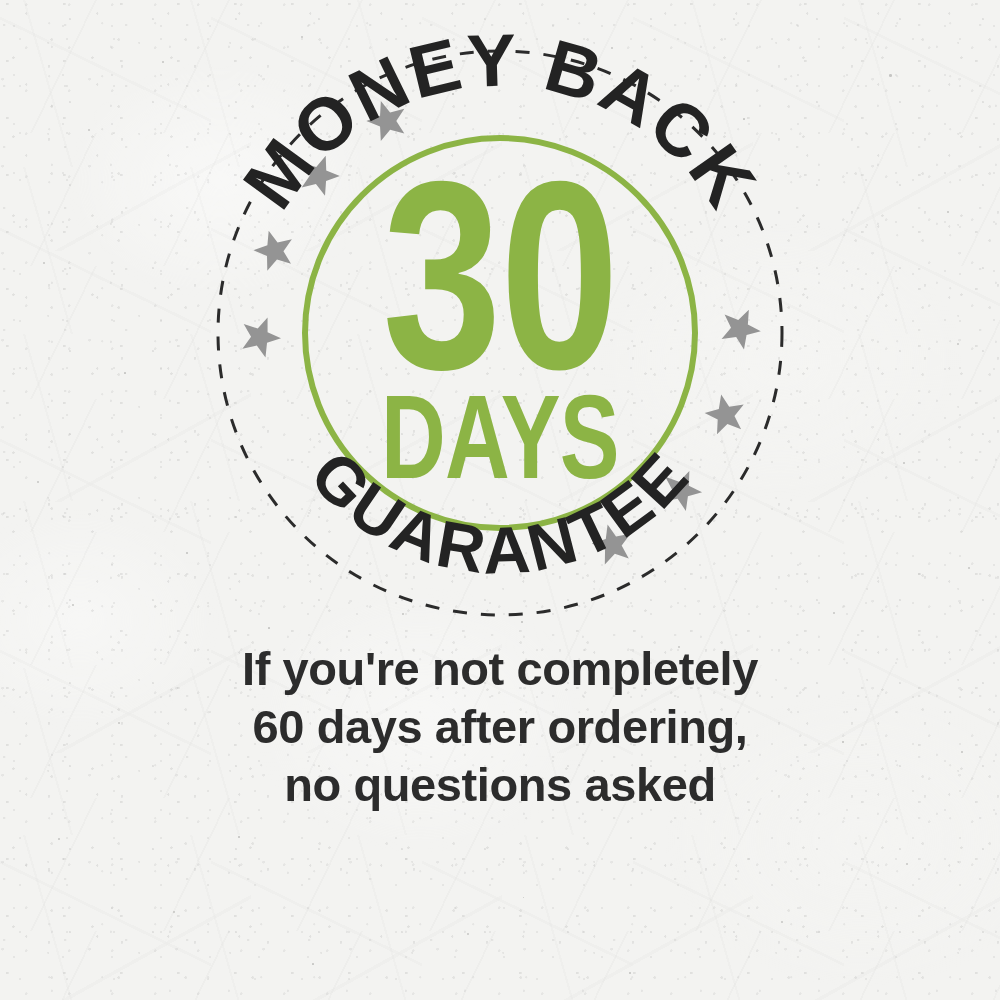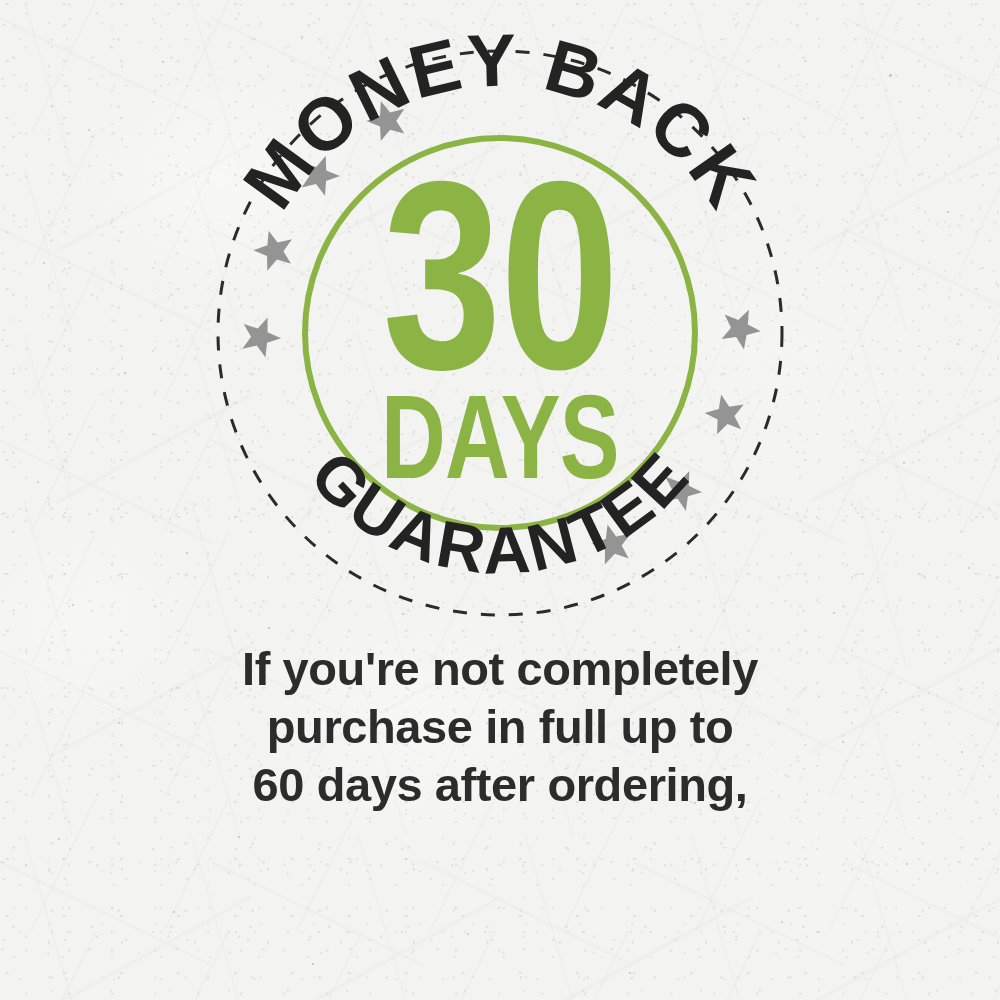--- a/index.html
+++ b/index.html
@@ -192,17 +192,17 @@
       </text>
 
       <text id="seal30" x="500" y="368" text-anchor="middle" font-family="'Liberation Sans Narrow','Liberation Sans', sans-serif" font-size="268" font-weight="bold" fill="#8cb445" transform="translate(500 368) scale(0.80 1) translate(-500 -368)" letter-spacing="-2">30</text>
 
       <text id="sealDays" x="500" y="478" text-anchor="middle" font-family="'Liberation Sans Narrow','Liberation Sans', sans-serif" font-size="118" font-weight="bold" fill="#8cb445" transform="translate(500 478) scale(0.76 1) translate(-500 -478)" letter-spacing="-1">DAYS</text>
     </svg>
   </div>
 
   <div class="body-copy" id="bodyCopy">
       <span class="line">If you're not completely</span>
-      <span class="line">purchase in full up to</span>
       <span class="line">60 days after ordering,</span>
+      <span class="line">no questions asked</span>
     </div>
 
 </div>
 
 </body></html>

